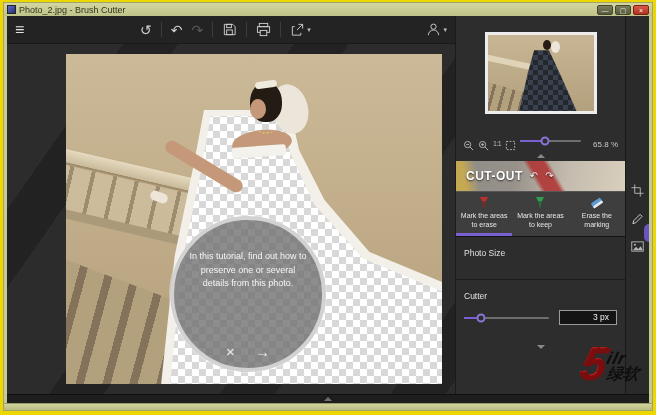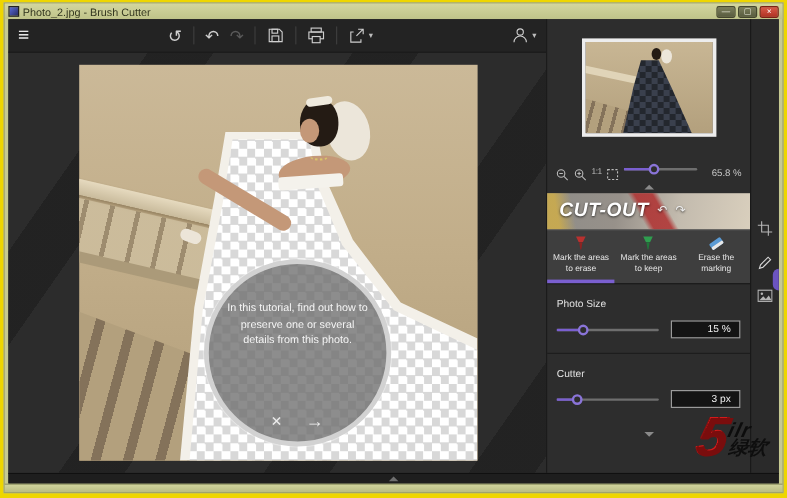--- a/index.html
+++ b/index.html
@@ -31,21 +31,21 @@
   .tb-ic.dim { color:#5a5a5a; }
   .tb-sep { width:1px; height:15px; background:#3c3c3c; }
   .tb-svg { display:block; cursor:pointer; }
   .share-wrap, .person-wrap { display:flex; align-items:center; gap:2px; cursor:pointer; }
   .caret { font-size:7px; color:#bdbdbd; }
 
   
   .canvas { flex:1; position:relative; overflow:hidden;
             background:#2c2c2c;
             background-image:repeating-linear-gradient(125deg, transparent 0 95px, rgba(0,0,0,0.22) 95px 140px); }
-  .photo { position:absolute; left:59px; top:10px; width:332px; height:330px; overflow:hidden;
+  .photo { position:absolute; left:59px; top:10px; width:376px; height:330px; overflow:hidden;
            background:linear-gradient(180deg,#cbb998 0%,#c2ae8a 45%,#b29e7a 100%); }
   .rail-top { position:absolute; left:-12px; top:116px; width:205px; height:13px;
               background:linear-gradient(#e6dabf,#c9bb9c); transform:rotate(13deg); box-shadow:0 2px 3px rgba(90,70,40,.45); }
   .balusters { position:absolute; left:-12px; top:132px; width:200px; height:46px; transform:rotate(13deg);
                background:repeating-linear-gradient(90deg,#cdbe9e 0 9px,#97866a 9px 13px,#cdbe9e 13px 22px); opacity:.85; }
   .rail-base { position:absolute; left:-14px; top:176px; width:205px; height:9px; background:#ab9a79; transform:rotate(13deg); }
   .stairs { position:absolute; left:0; bottom:0; width:235px; height:135px;
             background:repeating-linear-gradient(105deg,#b3a07d 0 18px,#84725a 18px 26px);
             clip-path:polygon(0 8%, 52% 42%, 100% 100%, 0 100%); }
   .dress-white { position:absolute; inset:0; background:#f3f0e9;
@@ -93,21 +93,21 @@
   .z-val { font-size:8px; color:#c8c8c8; width:33px; text-align:right; flex:none; }
   .tri-up { width:0; height:0; border-left:4px solid transparent; border-right:4px solid transparent; border-bottom:4px solid #8a8a8a; margin:3px auto 0; flex:none; }
   .tri-down { width:0; height:0; border-left:4px solid transparent; border-right:4px solid transparent; border-top:4px solid #8a8a8a; margin:8px auto 0; flex:none; }
 
   .cutout-header { margin-top:3px; height:30px; position:relative; display:flex; align-items:center; gap:7px; padding-left:10px; flex:none;
       background:
         linear-gradient(60deg, rgba(0,0,0,0) 45%, rgba(176,48,48,.85) 48% 56%, rgba(0,0,0,0) 59%),
         linear-gradient(80deg, rgba(220,180,60,.7) 0 6%, rgba(0,0,0,0) 14%),
         linear-gradient(100deg,#8e8c88 0%,#97918a 35%,#c3bbae 65%,#d9cfbd 100%);
       cursor:pointer; }
-  .cutout-title { font-size:16px; font-weight:bold; color:#fff; letter-spacing:.5px; text-shadow:0 1px 2px rgba(0,0,0,.7);font-style:italic; }
+  .cutout-title { font-size:12px; font-weight:bold; color:#fff; letter-spacing:.5px; text-shadow:0 1px 2px rgba(0,0,0,.7); }
   .cutout-ic { font-size:10px; color:#f0f0f0; text-shadow:0 1px 2px rgba(0,0,0,.7); cursor:pointer; line-height:1; }
 
   .tools-row { display:flex; background:#3e3e3e; border-top:1px solid #565656; border-bottom:1px solid #141414; flex:none; }
   .tool-btn { flex:1; padding:4px 1px 4px; text-align:center; border-bottom:3px solid transparent; cursor:pointer; }
   .tool-btn.selected { border-bottom-color:#7a5fd0; }
   .tool-ic { display:block; margin:0 auto 2px; }
   .tool-label { font-size:7px; line-height:1.3; color:#e6e6e6; }
 
   .section { padding:11px 8px 12px; flex:none; }
   .section + .section { border-top:1px solid #1d1d1d; }
@@ -283,27 +283,20 @@
                     <rect x="1.5" y="4" width="11" height="6" rx="1" fill="#5b9bd5"></rect>
                     <rect x="1.5" y="7.4" width="11" height="2.6" rx="1" fill="#e8e8e8"></rect>
                   </g>
                 </svg>
                 <div class="tool-label">Erase the marking</div>
               </div>
             </div>
 
             <div class="section">
               <div class="sec-label">Photo Size</div>
-              <div class="sec-row">
-                <div class="slider">
-                  <div class="fill" style="width:26%"></div>
-                  <div class="knob" style="left:26%"></div>
-                </div>
-                <div class="val-box">15 %</div>
-              </div>
             </div>
 
             <div class="section">
               <div class="sec-label">Cutter</div>
               <div class="sec-row">
                 <div class="slider">
                   <div class="fill" style="width:20%"></div>
                   <div class="knob" style="left:20%"></div>
                 </div>
                 <div class="val-box">3 px</div>

